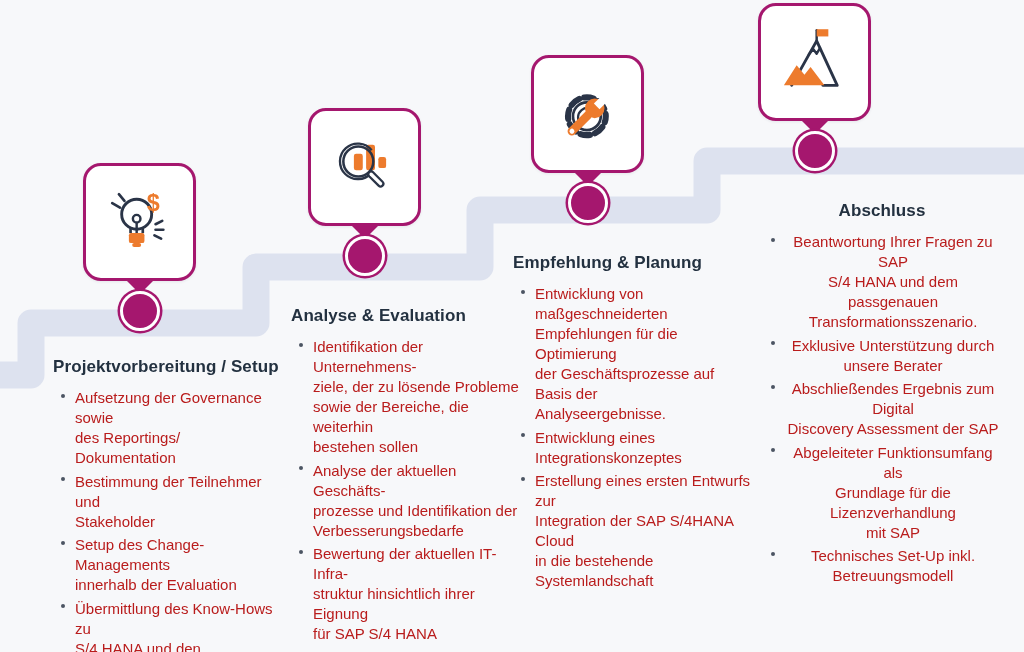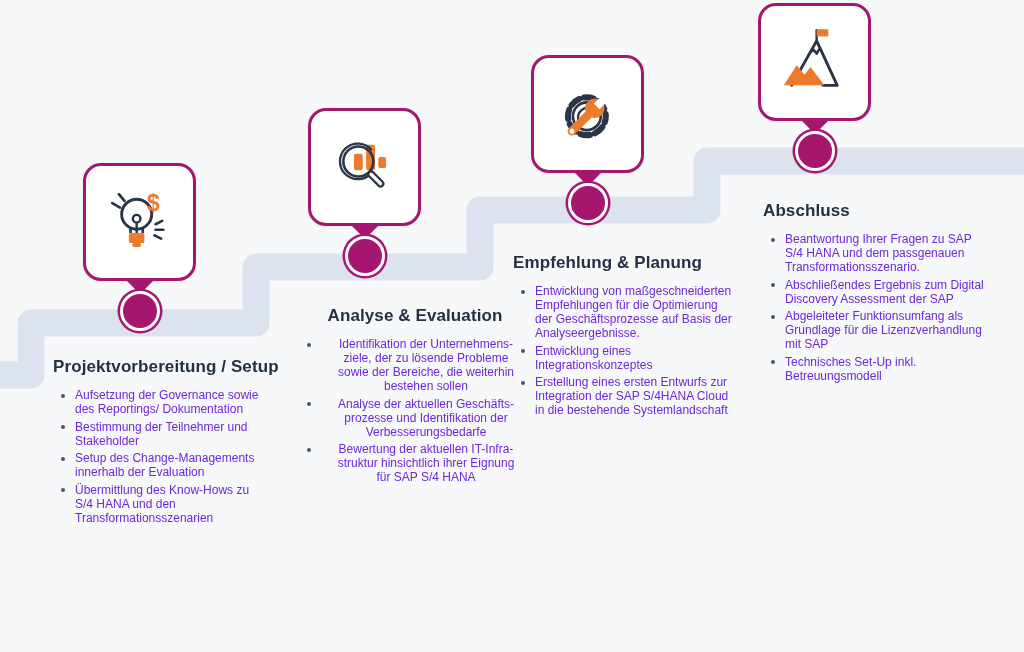--- a/index.html
+++ b/index.html
@@ -72,23 +72,23 @@
   }
   .bullet-list {
     margin: 10px 0 0 0;
     padding: 0;
     list-style: none;
   }
   .bullet-list li {
     position: relative;
     padding-left: 22px;
     margin-bottom: 3.5px;
-    font-size: 12px;
-    line-height: 14px;
-    color: #6d28d9;
+    font-size: 15px;
+    line-height: 20px;
+    color: #b91c1c;
     white-space: pre-line;
   }
   .bullet-list li::before {
     content: "";
     position: absolute;
     left: 8px; top: 5.6px;
     width: 4.2px; height: 4.2px;
     border-radius: 50%;
     background: #4c5562;
   }
@@ -184,21 +184,21 @@
         <li>Bestimmung der Teilnehmer und
 Stakeholder</li>
         <li>Setup des Change-Managements
 innerhalb der Evaluation</li>
         <li>Übermittlung des Know-Hows zu
 S/4 HANA und den
 Transformationsszenarien</li>
       </ul>
   </div>
 
-  <div class="text-col" style="left:299px; top:305px; width:232px;text-align:center;">
+  <div class="text-col" style="left:291px; top:305px; width:232px;">
     <h2 class="section-title">Analyse &amp; Evaluation</h2>
     <ul class="bullet-list">
         <li>Identifikation der Unternehmens-
 ziele, der zu lösende Probleme
 sowie der Bereiche, die weiterhin
 bestehen sollen</li>
         <li>Analyse der aktuellen Geschäfts-
 prozesse und Identifikation der
 Verbesserungsbedarfe</li>
         <li>Bewertung der aktuellen IT-Infra-
@@ -215,26 +215,28 @@
 der Geschäftsprozesse auf Basis der
 Analyseergebnisse.</li>
         <li>Entwicklung eines
 Integrationskonzeptes</li>
         <li>Erstellung eines ersten Entwurfs zur
 Integration der SAP S/4HANA Cloud
 in die bestehende Systemlandschaft</li>
       </ul>
   </div>
 
-  <div class="text-col" style="left:763px; top:200px; width:238px;">
+  <div class="text-col" style="left:763px; top:200px; width:238px;text-align:center;">
     <h2 class="section-title">Abschluss</h2>
     <ul class="bullet-list">
         <li>Beantwortung Ihrer Fragen zu SAP
 S/4 HANA und dem passgenauen
 Transformationsszenario.</li>
+        <li>Exklusive Unterstützung durch
+unsere Berater</li>
         <li>Abschließendes Ergebnis zum Digital
 Discovery Assessment der SAP</li>
         <li>Abgeleiteter Funktionsumfang als
 Grundlage für die Lizenzverhandlung
 mit SAP</li>
         <li>Technisches Set-Up inkl.
 Betreuungsmodell</li>
       </ul>
   </div>
 

